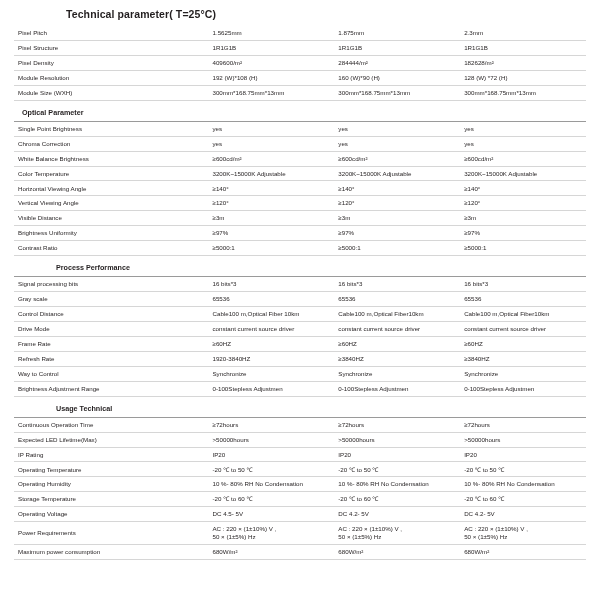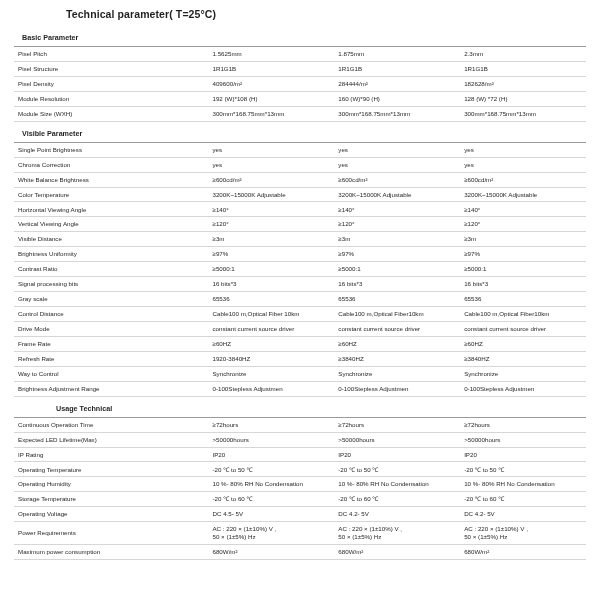--- a/index.html
+++ b/index.html
@@ -85,23 +85,20 @@
 
   <table class="spec">
     <colgroup>
       <col class="c0">
         <col class="c1">
         <col class="c2">
         <col class="c3">
     </colgroup>
     <tbody>
 
-      <tr class="section">
-        <td colspan="4"><span class="section-label">Basic Parameter</span></td>
-      </tr>
       <tr class="row">
         <td class="label">Pixel Pitch</td>
         <td class="val">1.5625mm</td>
         <td class="val">1.875mm</td>
         <td class="val">2.3mm</td>
       </tr>
       <tr class="row">
         <td class="label">Pixel Structure</td>
         <td class="val">1R1G1B</td>
         <td class="val">1R1G1B</td>
@@ -120,21 +117,21 @@
         <td class="val">128 (W) *72 (H)</td>
       </tr>
       <tr class="row">
         <td class="label">Module Size (WXH)</td>
         <td class="val">300mm*168.75mm*13mm</td>
         <td class="val">300mm*168.75mm*13mm</td>
         <td class="val">300mm*168.75mm*13mm</td>
       </tr>
 
       <tr class="section">
-        <td colspan="4"><span class="section-label">Visible Parameter</span></td>
+        <td colspan="4"><span class="section-label">Optical Parameter</span></td>
       </tr>
       <tr class="row">
         <td class="label">Single Point Brightness</td>
         <td class="val">yes</td>
         <td class="val">yes</td>
         <td class="val">yes</td>
       </tr>
       <tr class="row">
         <td class="label">Chroma Correction</td>
         <td class="val">yes</td>
@@ -177,20 +174,23 @@
         <td class="val">≥97%</td>
         <td class="val">≥97%</td>
       </tr>
       <tr class="row">
         <td class="label">Contrast Ratio</td>
         <td class="val">≥5000:1</td>
         <td class="val">≥5000:1</td>
         <td class="val">≥5000:1</td>
       </tr>
 
+      <tr class="section">
+        <td colspan="4"><span class="section-label indent">Process Performance</span></td>
+      </tr>
       <tr class="row">
         <td class="label">Signal processing bits</td>
         <td class="val">16 bits*3</td>
         <td class="val">16 bits*3</td>
         <td class="val">16 bits*3</td>
       </tr>
       <tr class="row">
         <td class="label">Gray scale</td>
         <td class="val">65536</td>
         <td class="val">65536</td>

